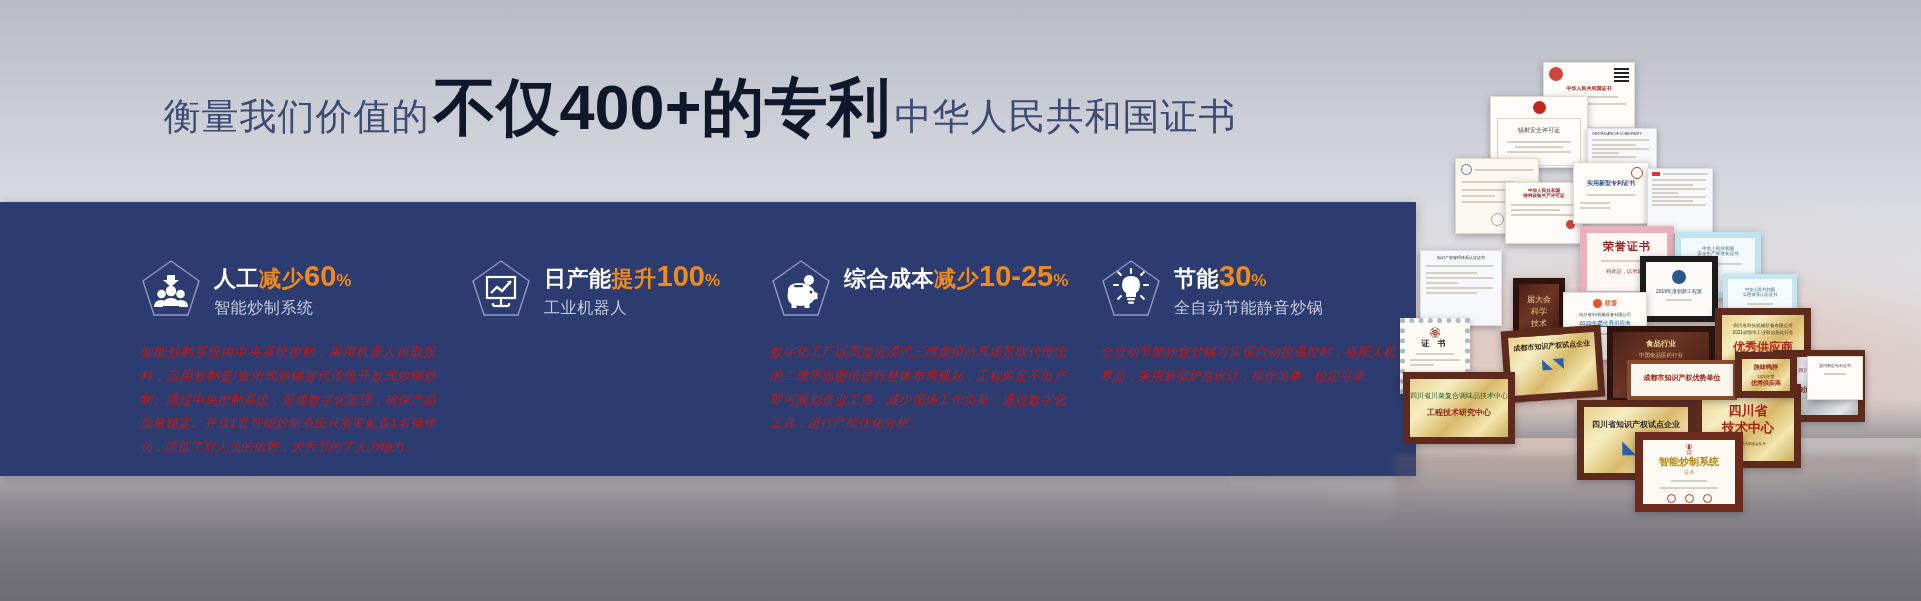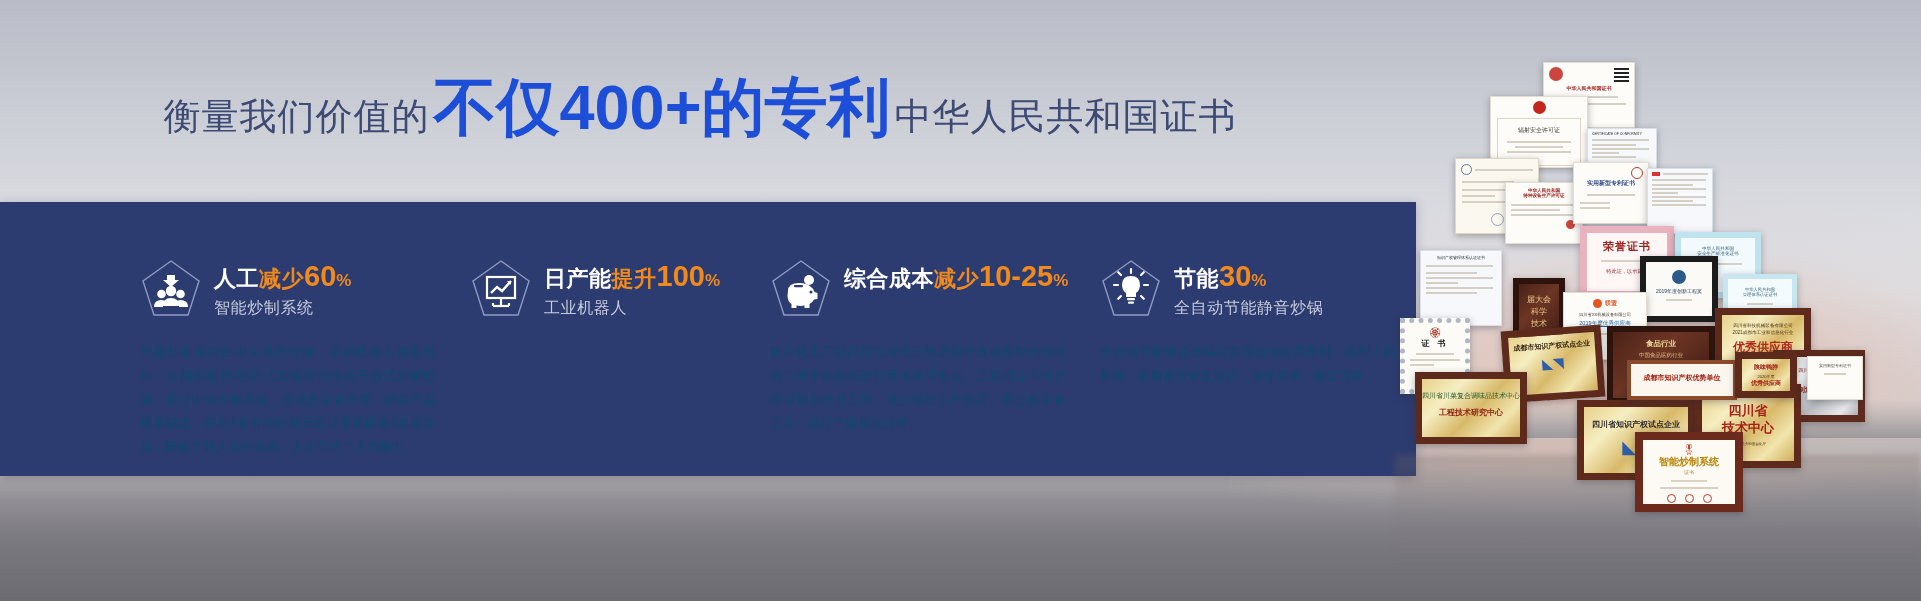--- a/index.html
+++ b/index.html
@@ -57,21 +57,21 @@
   
   #headline {
     position:absolute; left:0; top:76px; width:1400px; height:72px;
     display:flex; align-items:baseline; justify-content:center;
     white-space:nowrap;
   }
   .h-normal {
     font-size:37px; color:#3c4a74; letter-spacing:1px; font-weight:400;
   }
   .h-big {
-    font-size:63px; color:#1d4ed8; font-weight:800; letter-spacing:0px;
+    font-size:63px; color:#0f172a; font-weight:800; letter-spacing:0px;
     line-height:1; padding:0 4px;
   }
   .h-orange {
     font-size:37px; color:#ef8212; font-weight:800; letter-spacing:1px;
   }
 
   
   #panel {
     position:absolute; left:0; top:202px; width:1416px; height:274px;
     background:#2d3c70;
@@ -100,22 +100,23 @@
   }
   .f-title .t-orange-pct {
     font-size:17px; color:#f08a1c; font-weight:700;
   }
   .f-sub {
     font-size:16px; color:#c7cbdd; margin-top:7px; letter-spacing:0.6px;
     white-space:nowrap;
   }
   .f-body {
     margin-top:17px; font-size:12.4px; line-height:1.92;
-    color:#0c4a6e; letter-spacing:0.2px; text-align:justify;
+    color:#b91c1c; letter-spacing:0.2px; text-align:justify;
     width:296px;
+    font-style:italic;
   }
 
   
   #certs { position:absolute; left:1395px; top:50px; width:526px; height:480px; }
   .cert { position:absolute; box-shadow:0 2px 7px rgba(40,40,55,0.35); overflow:hidden; }
   .paper { background:#fdfcf8; border:1px solid #e2ddd0; }
   .paper2 { background:#fbf8ef; border:1px solid #ded7c2; }
   .paper3 { background:#f7f8fb; border:1px solid #dadfe8; }
   .plaqueGold {
     background:linear-gradient(135deg,#e8d08a 0%,#f6eec2 28%,#d8b96a 55%,#f2e5ae 78%,#cfae5d 100%);
@@ -428,21 +429,21 @@
     <div style="font-size:4.6px;color:#4a3415;text-align:center;margin-top:2px;">2021成都市工业和信息化行业</div>
     <div style="font-size:12px;color:#b22a1c;text-align:center;margin-top:4px;font-weight:700;">优秀供应商</div>
   </div>
 
   <div class="cert plaqueSilver" style="left:378px; top:300px; width:92px; height:72px;">
     <div style="font-size:5px;color:#7a2418;text-align:center;padding-top:10px;">四川省XX有限公司</div>
     <div style="font-size:5px;color:#7a2418;text-align:center;margin-top:3px;">食品行业</div>
     <div style="font-size:7px;color:#7a2418;text-align:center;margin-top:3px;font-weight:700;">制造十强企业</div>
   </div>
 
-  <div class="cert plaqueGold" style="left:20px; top:322px; width:112px; height:72px;">
+  <div class="cert plaqueGold" style="left:8px; top:322px; width:112px; height:72px;">
     <div style="font-size:7px;color:#235c2d;text-align:center;padding-top:12px;">四川省川菜复合调味品技术中心</div>
     <div style="font-size:8px;color:#8c1f12;text-align:center;margin-top:6px;font-weight:700;">工程技术研究中心</div>
   </div>
 
   <div class="cert plaqueGold" style="left:182px; top:350px; width:118px; height:80px;">
     <div style="font-size:8px;color:#2b2b2b;text-align:center;padding-top:12px;font-weight:700;">四川省知识产权试点企业</div>
     <div style="font-size:18px;color:#2f5fa8;text-align:center;margin-top:6px;">◣◥</div>
   </div>
 
   <div class="cert plaqueGold" style="left:300px; top:334px; width:106px; height:84px;">

